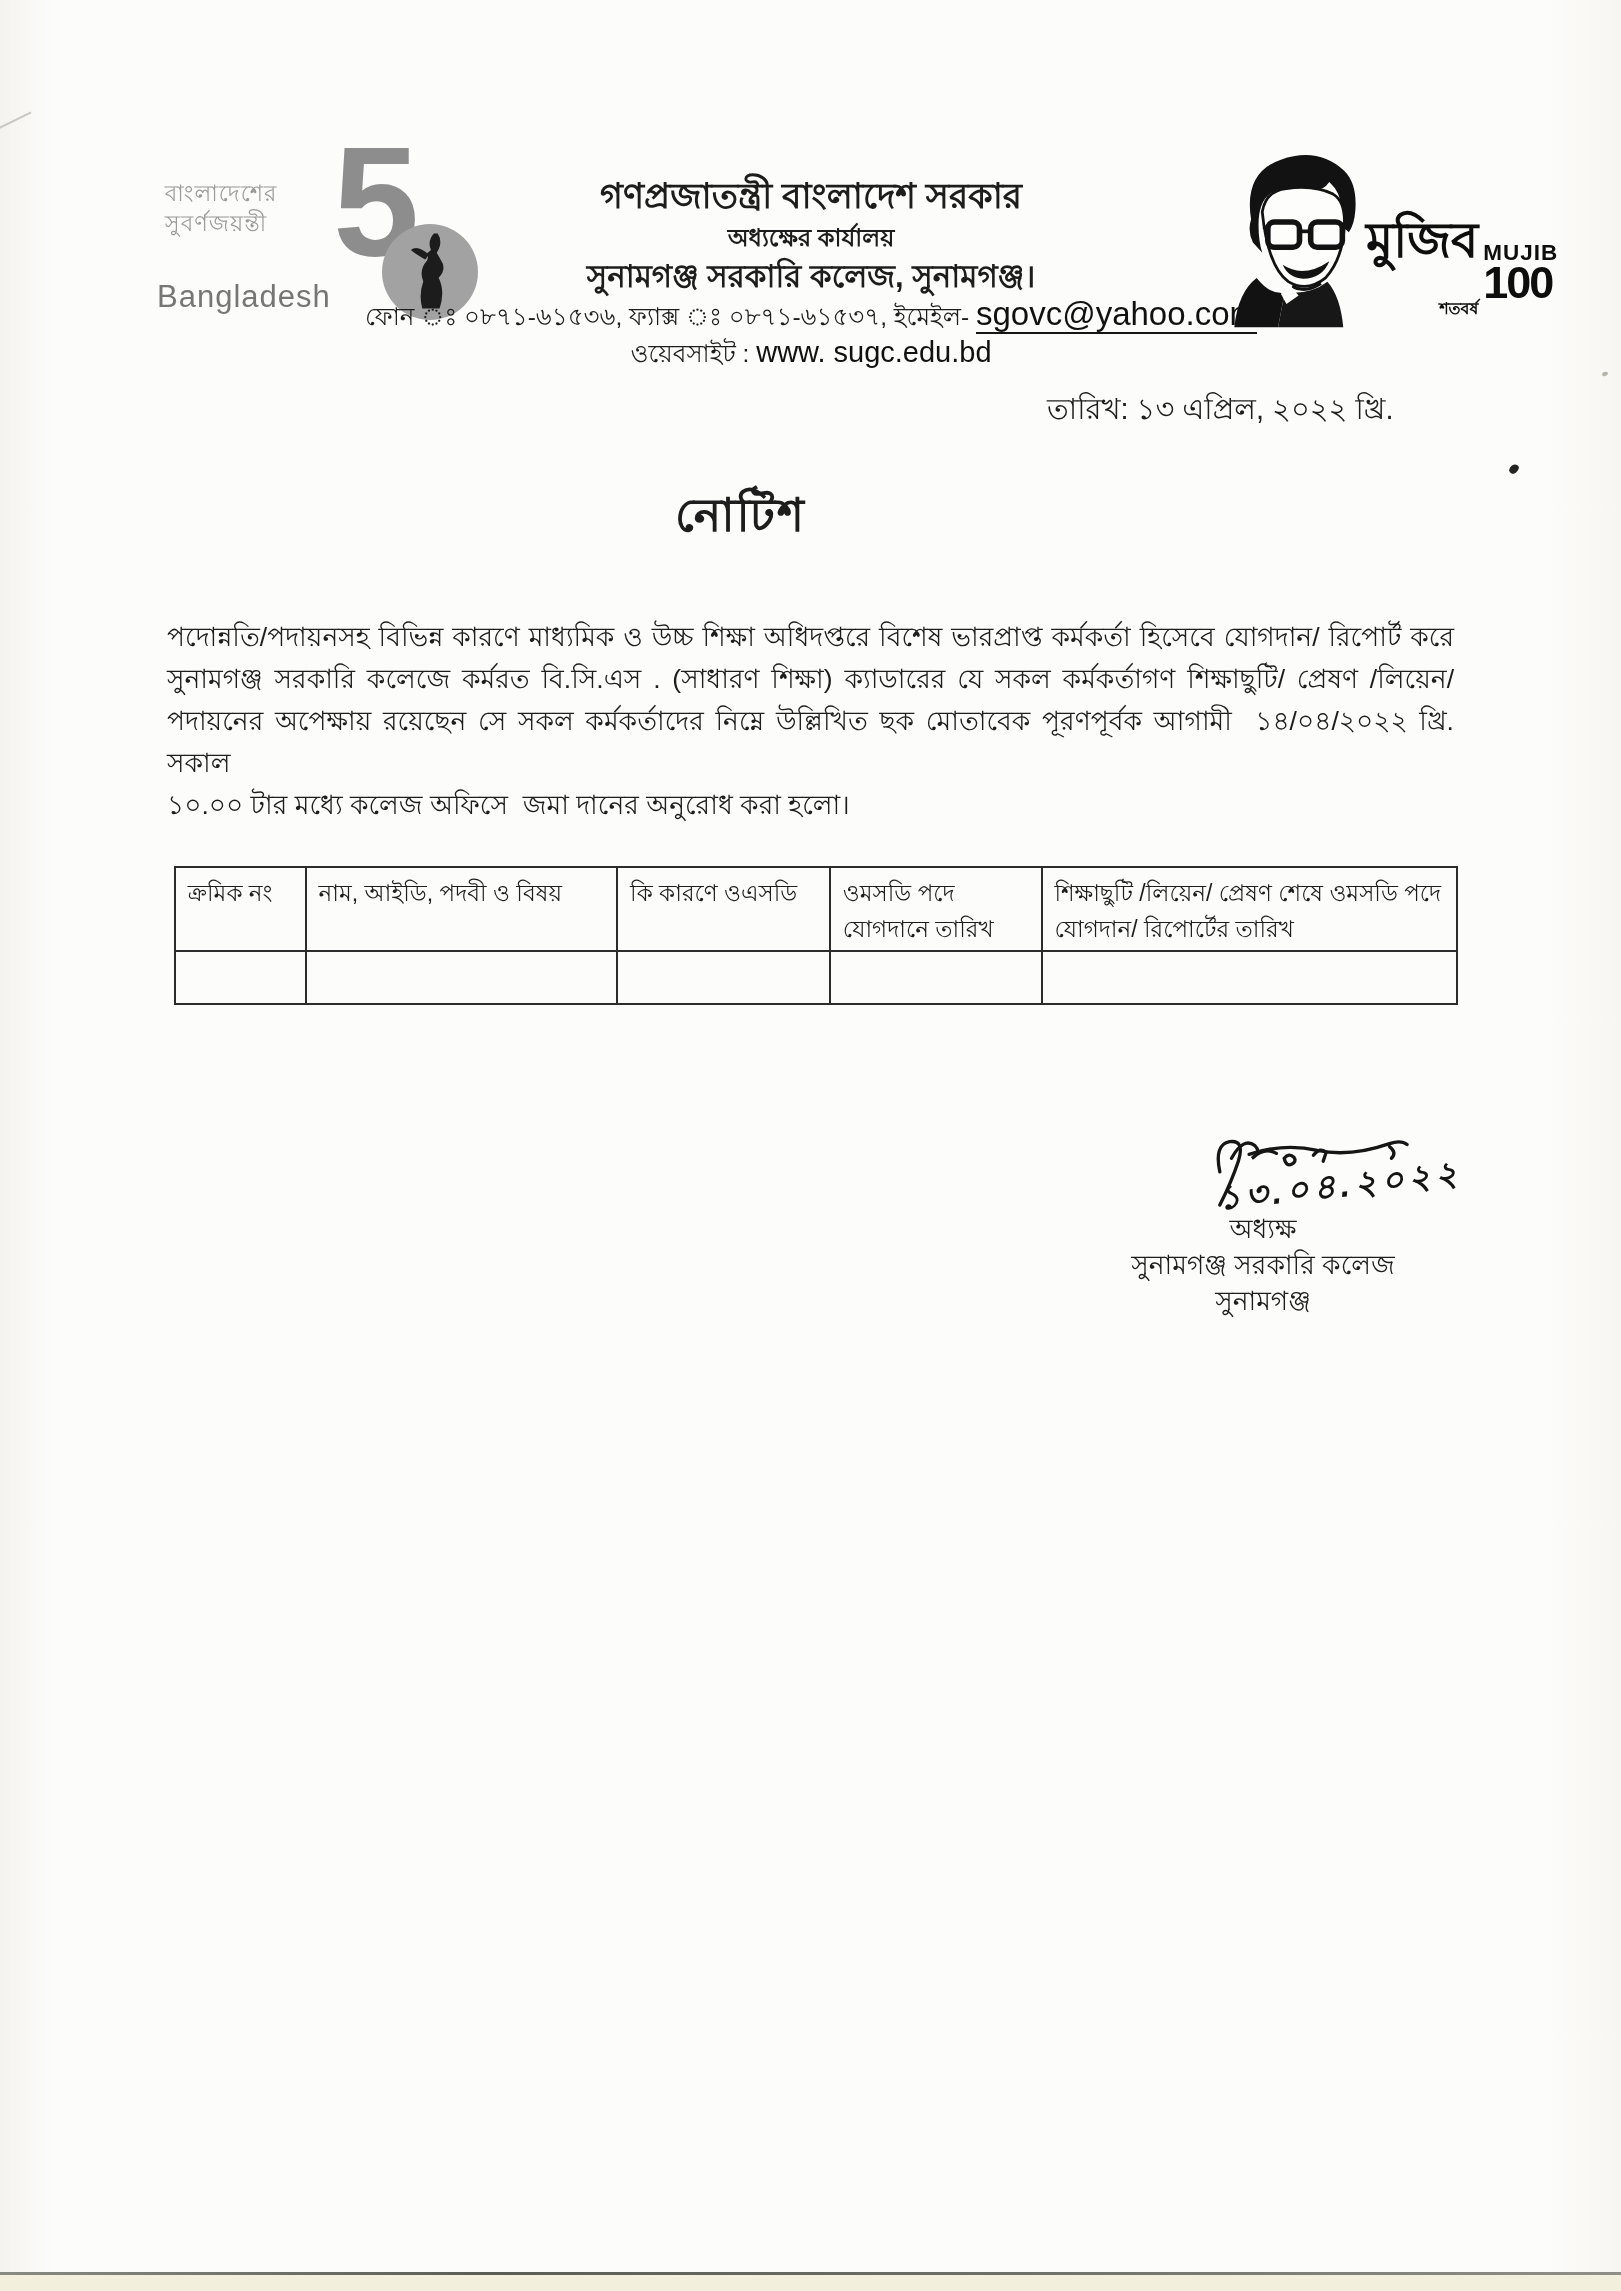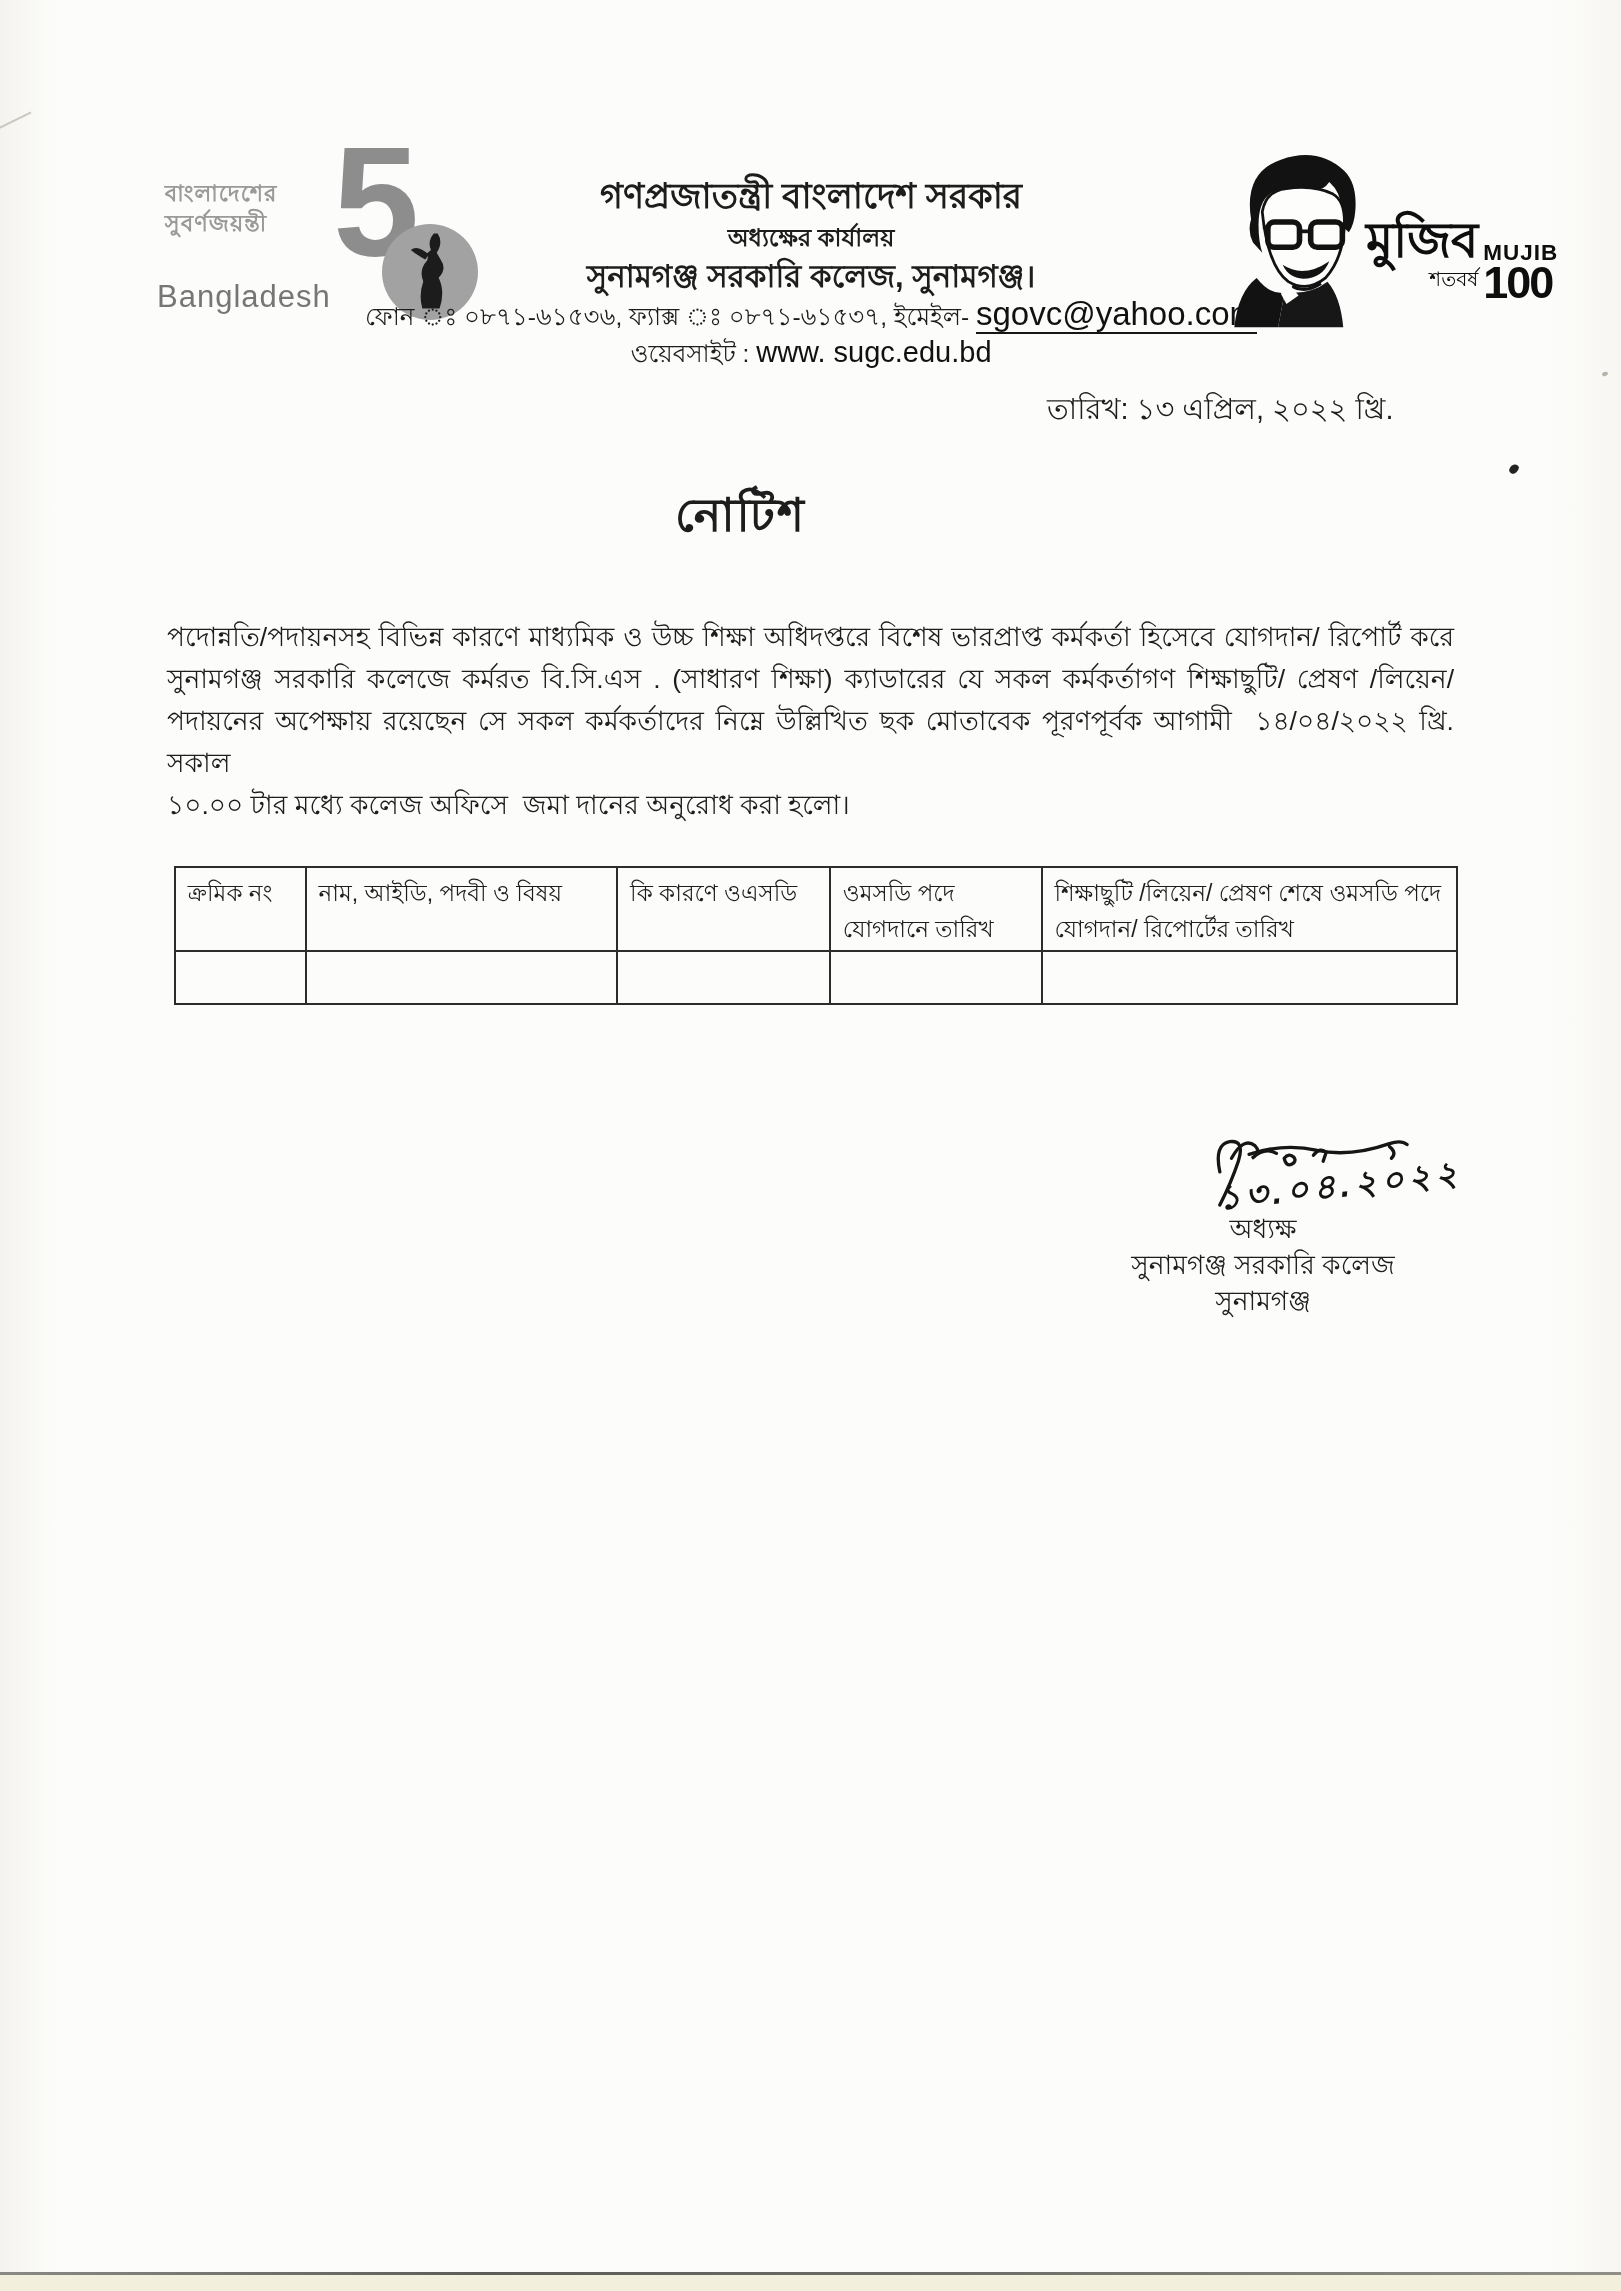--- a/index.html
+++ b/index.html
@@ -12,41 +12,41 @@
     color:#1d1d1d;
   }
   
   .scratch{position:absolute;left:-5.9px;top:120px;width:39px;height:2px;background:#c9c7c1;transform:rotate(-26deg);}
   .speck1{position:absolute;left:1510px;top:464px;width:7.8px;height:9.8px;background:#232323;border-radius:62% 38% 55% 45%;transform:rotate(32deg);}
   .speck2{position:absolute;left:1602px;top:372px;width:5.9px;height:3.9px;background:#b9b3aa;border-radius:50%;transform:rotate(-20deg);}
   .bottom-edge{position:absolute;left:0;top:2272px;width:1621px;height:2.9px;background:linear-gradient(90deg,#8a8a84,#5d5d58 30%,#6e6e68 60%,#8f8f88);}
   .bottom-strip{position:absolute;left:0;top:2275px;width:1621px;height:16.7px;background:#f3efdd;}
   
   .logo50{position:absolute;left:155px;top:163px;width:294px;height:172px;}
-  .logo50-bn{position:absolute;left:9.8px;top:15.7px;font-size:22.5px;line-height:30px;font-weight:bold;color:#9a9a9a;letter-spacing:1px;}
+  .logo50-bn{position:absolute;left:9.8px;top:15.7px;font-size:22.5px;line-height:30px;font-weight:normal;color:#9a9a9a;letter-spacing:1px;}
   .logo50-en{position:absolute;left:2px;top:116px;font-size:31px;color:#767676;letter-spacing:1px;}
   .logo50-five{position:absolute;left:178px;top:-39px;font-size:155px;font-weight:bold;color:#8d8d8d;line-height:155px;}
   .logo50-circle{position:absolute;left:227px;top:61px;width:96px;height:96px;border-radius:50%;background:#a2a2a2;}
   .logo50-circle svg{position:absolute;left:0;top:0;}
   
   .hdr{position:absolute;left:321px;top:174px;width:980px;text-align:center;}
   .hdr-l1{font-size:35px;font-weight:bold;line-height:44px;}
   .hdr-l2{font-size:24px;font-weight:bold;line-height:39px;}
   .hdr-l3{font-size:31px;font-weight:bold;line-height:39px;}
   .hdr-l4{font-size:24.5px;line-height:35px;}
   .hdr-l4 .email{font-size:33px;color:#111;text-decoration:none;border-bottom:2.9px solid #161616;cursor:pointer;}
   .hdr-l5{font-size:24.5px;line-height:36px;}
   .hdr-l5 .website{font-size:29px;color:#111;cursor:pointer;}
   
   .mujib{position:absolute;left:1223px;top:143px;width:290px;height:188px;}
   .mujib-portrait{position:absolute;left:2px;top:0;}
   .mujib-text{position:absolute;left:143px;top:74px;display:grid;grid-template-columns:auto auto;column-gap:4.9px;}
   .mujib-bn{grid-column:1;grid-row:1;font-size:49px;font-weight:bold;line-height:47px;color:#0e0e0e;align-self:end;}
   .mujib-en{grid-column:2;grid-row:1;align-self:end;font-size:22.5px;font-weight:bold;letter-spacing:1px;line-height:23.5px;color:#0e0e0e;}
-  .mujib-shoto{grid-column:1;grid-row:2;font-size:20px;font-weight:normal;text-align:right;color:#0e0e0e;}
+  .mujib-shoto{grid-column:1;grid-row:2;font-size:16px;font-weight:bold;text-align:right;color:#0e0e0e;margin-top:32px;}
   .mujib-100{grid-column:2;grid-row:2;font-size:45px;font-weight:bold;line-height:37px;letter-spacing:-2px;color:#0e0e0e;}
   
   .date-line{position:absolute;left:1047px;top:386px;font-size:29px;}
   .notice-title{position:absolute;left:0;top:480px;width:1481px;text-align:center;font-size:46px;font-weight:bold;letter-spacing:2px;}
   .body{position:absolute;left:167px;top:616px;width:1287px;font-size:26.5px;}
   .body-line{line-height:42px;text-align:justify;text-align-last:justify;white-space:pre-wrap;overflow-wrap:break-word;}
   .body-line.last{text-align:left;text-align-last:left;}
   
   .notice-table{position:absolute;left:174px;top:866px;width:1284px;border-collapse:collapse;table-layout:fixed;}
   .notice-table th,.notice-table td{border:2.9px solid #2c2c2c;text-align:left;vertical-align:top;padding:6.9px 11.8px 2.9px;}

